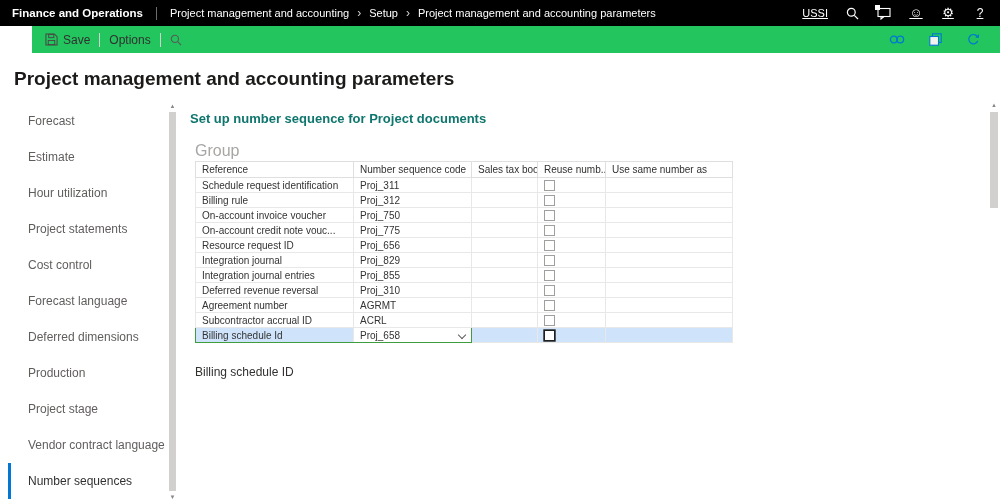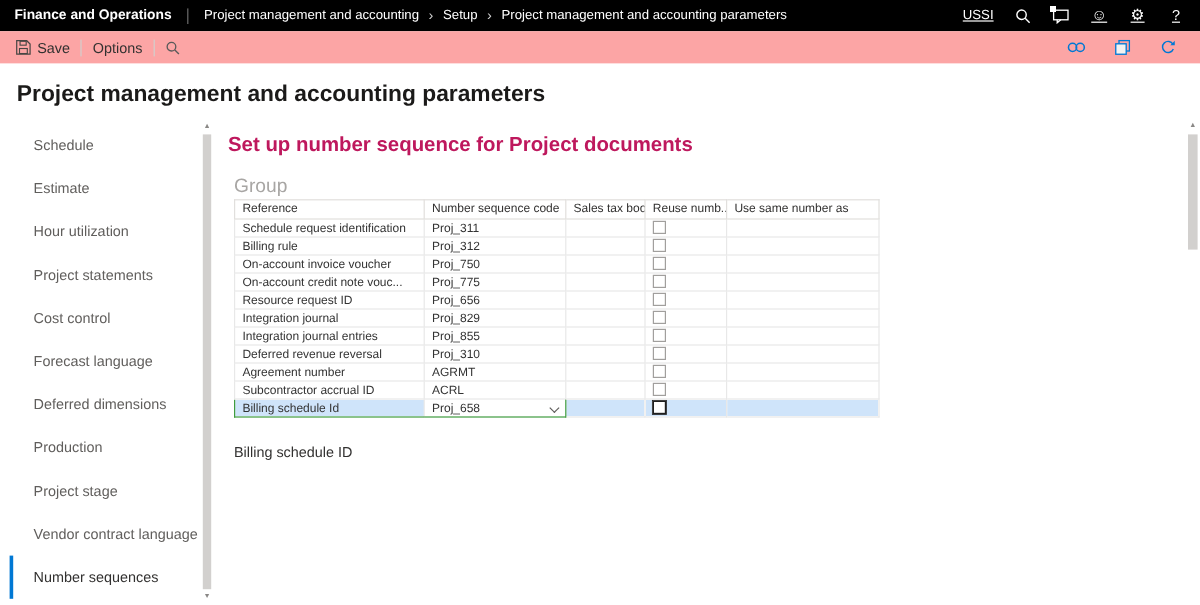--- a/index.html
+++ b/index.html
@@ -28,22 +28,22 @@
   .bc-item{cursor:pointer;}
   .bc-sep{margin:0 8px;color:#d0d0d0;font-size:12px;}
   .topbar-right{display:flex;align-items:center;gap:16px;text-decoration:underline;}
   .company{cursor:pointer;}
   .tb-icon{display:inline-flex;align-items:center;justify-content:center;width:16px;height:16px;color:#fff;cursor:pointer;position:relative;}
   .tb-icon.glyph{font-size:13px;line-height:16px;}
   .tb-icon.help{font-size:12px;}
   .msg-badge{position:absolute;left:-1px;top:0;width:5px;height:5px;background:#fff;}
   
   .cmdbar{
-    height:27px;background:#fca5a5;display:flex;align-items:center;
-    font-size:12px;color:#323130;padding:0 4px;
+    height:27px;background:#22c55e;display:flex;align-items:center;
+    font-size:12px;color:#323130;padding:0 4px;margin-left:32px;
   }
   .cmd{display:flex;align-items:center;gap:5px;background:none;border:none;font:inherit;color:inherit;height:100%;padding:0 9px;cursor:pointer;}
   .cmd-sep{width:1px;height:14px;background:#d2d0ce;}
   .cmd-ic{display:inline-flex;align-items:center;color:#484644;}
   .cmd-ic-btn{display:inline-flex;align-items:center;justify-content:center;width:18px;height:18px;cursor:pointer;color:#5a5a5a;margin:0 6px;}
   .cmd-ic-btn.blue{color:var(--accent);}
   .cmdbar-right{margin-left:auto;display:flex;align-items:center;gap:8px;padding-right:8px;}
   
   .titlebar{padding:15px 0 9px 14px;background:#fff;}
   .titlebar h1{margin:0;font-size:19px;font-weight:700;color:#1b1a19;line-height:22px;}
@@ -57,21 +57,21 @@
   .nav-item.selected{border-left-color:var(--accent);color:#323130;}
   
   .sb-scroll{position:absolute;right:1px;top:3px;bottom:3px;width:9px;display:flex;flex-direction:column;align-items:center;cursor:pointer;}
   .sb-arrow{font-size:6px;line-height:8px;color:#8a8886;}
   .sb-thumb{flex:1;width:7px;background:#d2d0ce;margin:2px 0;}
   
   .pg-scroll{position:absolute;right:1px;top:2px;bottom:2px;width:10px;display:flex;flex-direction:column;align-items:center;cursor:pointer;}
   .pg-thumb{width:8px;height:96px;background:#d2d0ce;margin-top:3px;}
   
   .main{flex:1;padding:12px 0 0 12px;min-width:0;}
-  .main h2{margin:0;font-size:17px;font-weight:700;color:#be185d;}
+  .main h2{margin:0;font-size:13px;font-weight:700;color:#0f766e;}
   .group{margin:16px 0 1px 5px;font-size:16px;color:#a8a6a4;cursor:default;width:max-content;}
   table.grid{border-collapse:collapse;table-layout:fixed;width:537px;margin-left:5px;font-size:10px;color:#333;}
   .grid col.col-0{width:158px;}
   .grid col.col-1{width:118px;}
   .grid col.col-2{width:66px;}
   .grid col.col-3{width:68px;}
   .grid col.col-4{width:127px;}
   .grid th{
     font-weight:400;text-align:left;color:#323130;background:#fff;
     border:1px solid #e1dfdd;padding:2px 6px;height:14px;
@@ -186,21 +186,21 @@
 
 <div class="titlebar">
   <h1>Project management and accounting parameters</h1>
 </div>
 
 <div class="content">
 
   <aside class="sidebar">
     <div class="sidebar-list">
   <div class="nav-item">
-    <span class="nav-label">Schedule</span>
+    <span class="nav-label">Forecast</span>
   </div>
 
   <div class="nav-item">
     <span class="nav-label">Estimate</span>
   </div>
 
   <div class="nav-item">
     <span class="nav-label">Hour utilization</span>
   </div>
 

